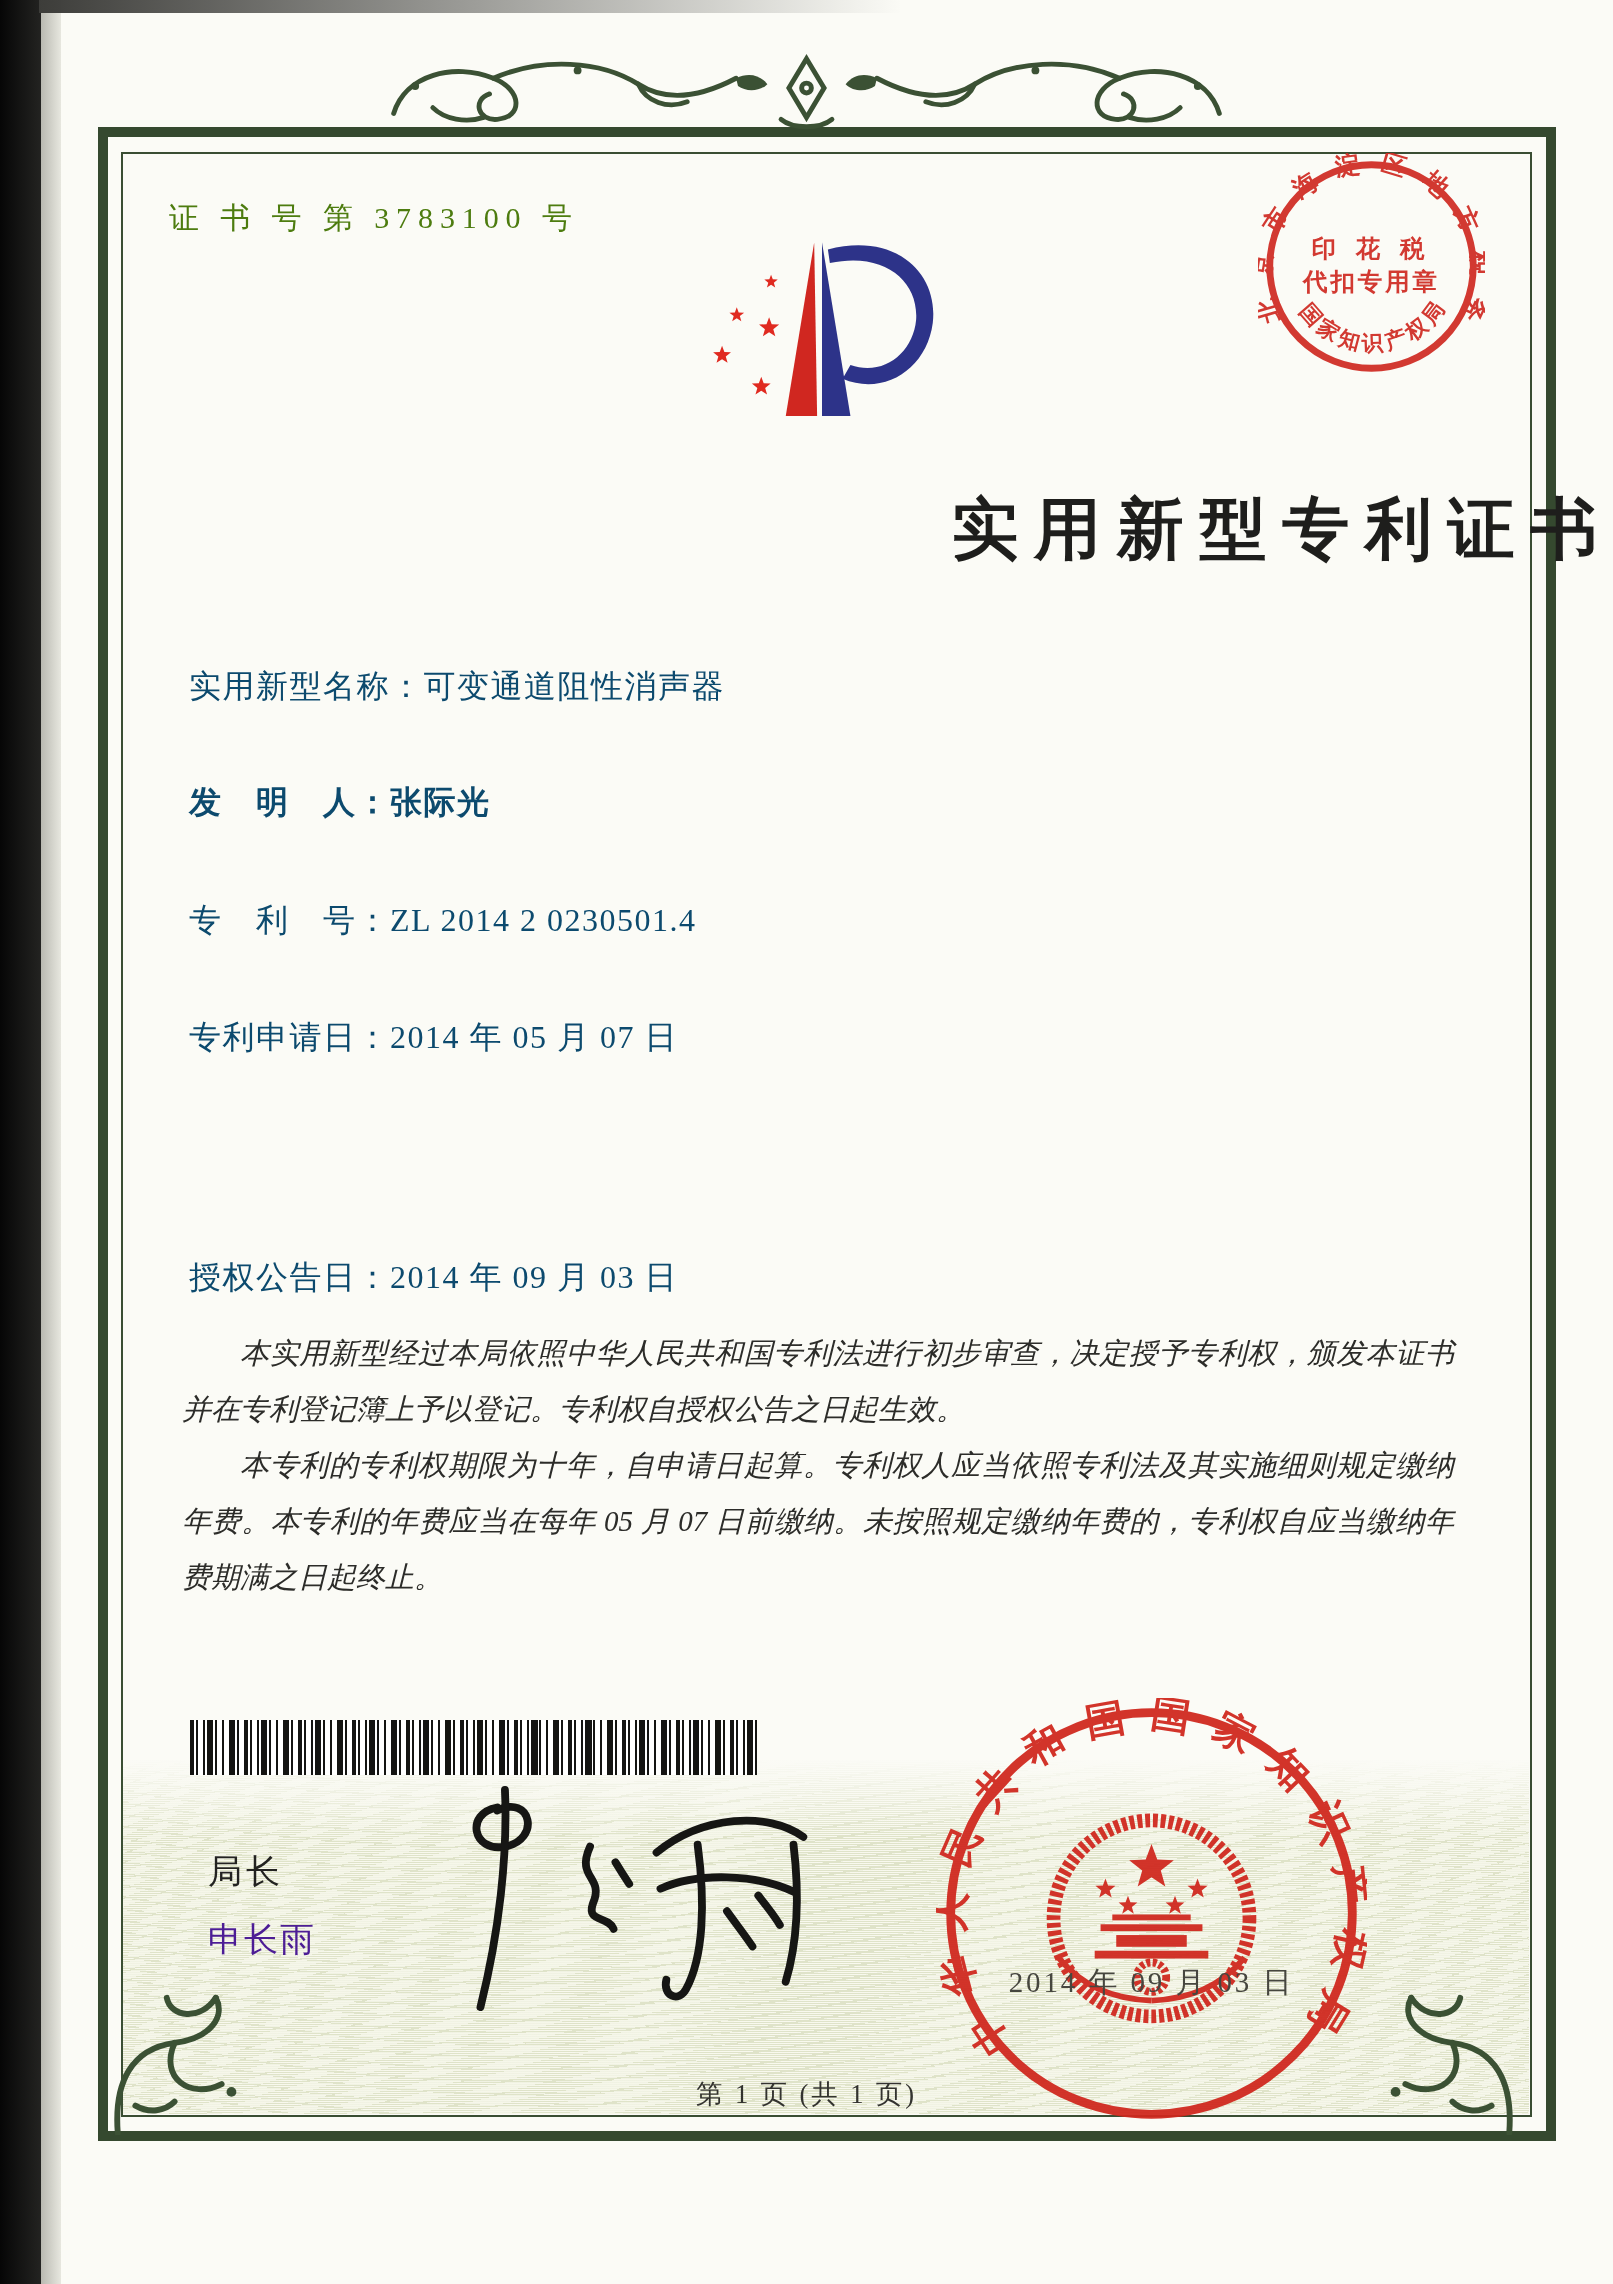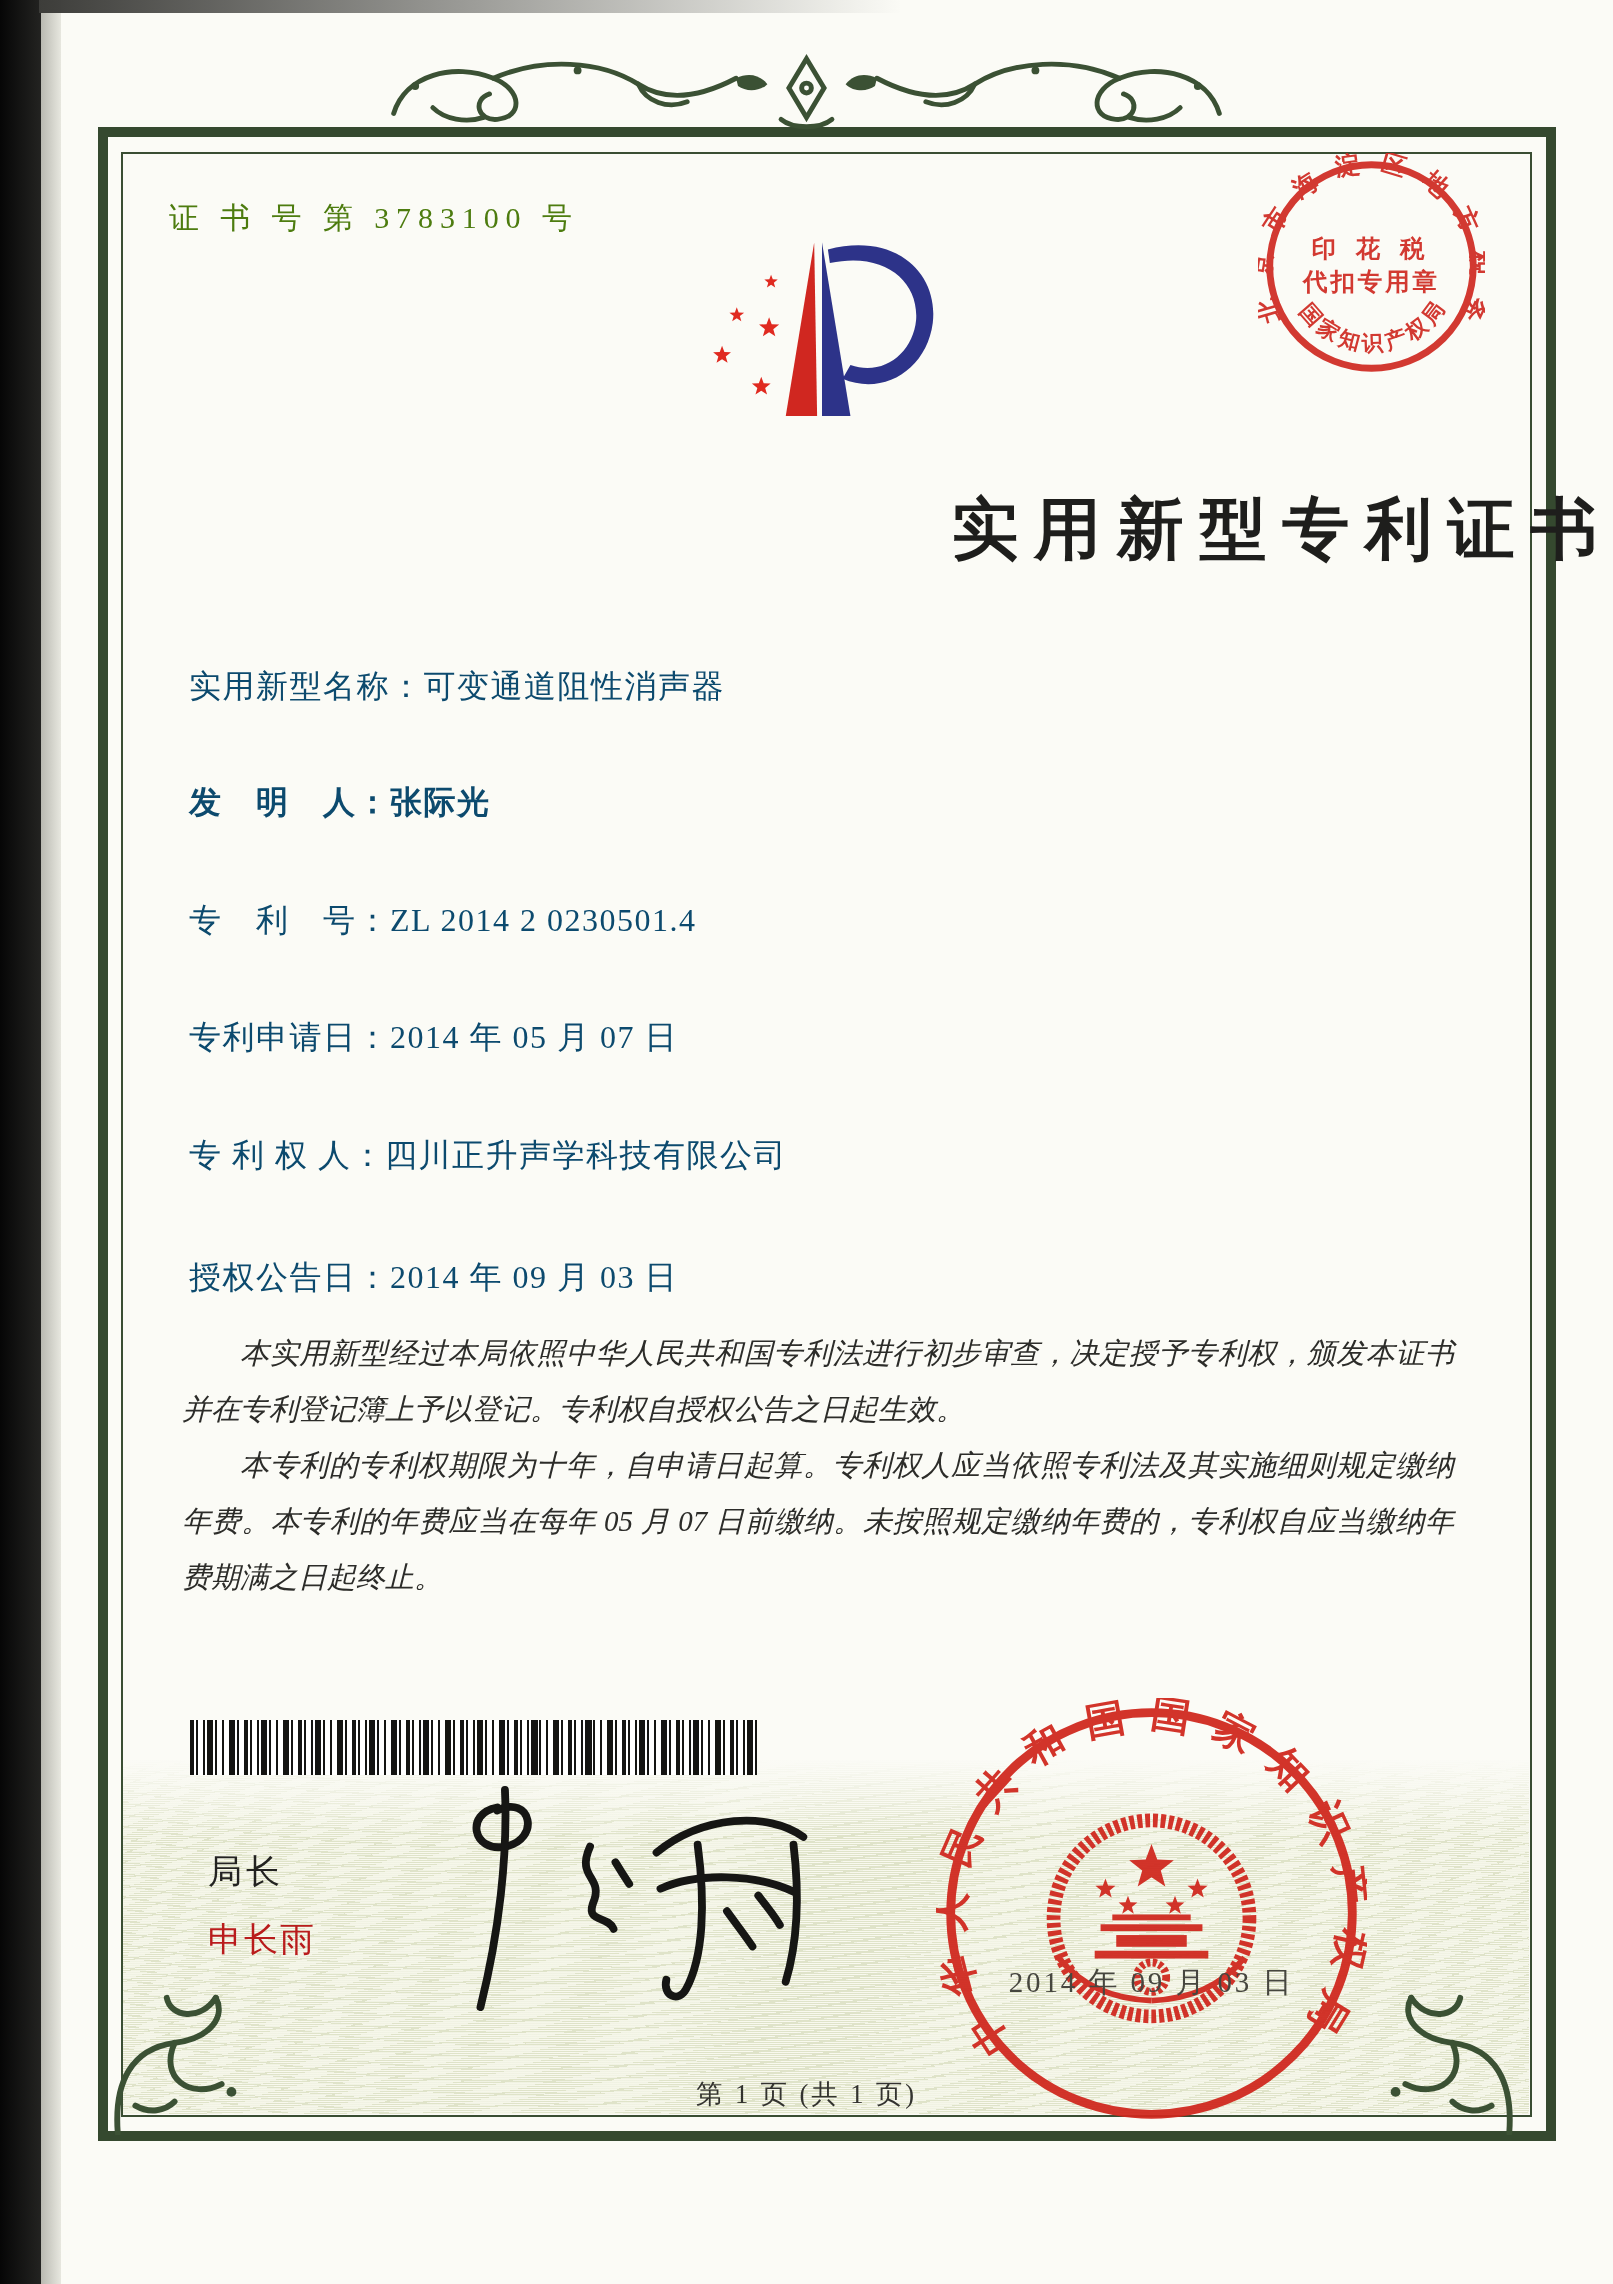--- a/index.html
+++ b/index.html
@@ -39,21 +39,21 @@
   .body-text { left:182px; top:1325px; width:1272px; font-size:29px;
     line-height:56px; text-align:justify; color:#2c2c29;font-style:italic; }
   .body-text p { text-indent:2em; margin:0; }
   .barcode { left:190px; top:1720px; width:567px; height:55px;
     background:repeating-linear-gradient(90deg,
       #141412 0 3.9px, #fff 3.9px 5.9px, #141412 5.9px 7.8px, #fff 7.8px 12.7px,
       #141412 12.7px 14.7px, #fff 14.7px 16.7px, #141412 16.7px 23.5px, #fff 23.5px 25.5px,
       #141412 25.5px 27.4px, #fff 27.4px 32px, #141412 32px 34px, #fff 34px 39px,
       #141412 39px 45px, #fff 45px 47px, #141412 47px 49px, #fff 49px 54px); }
   .signer-title { left:208px; top:1849px; font-size:34px; letter-spacing:3.9px; color:#232321; }
-  .signer-name  { left:208px; top:1917px; font-size:34px; letter-spacing:2px; color:#b91c1c; }
+  .signer-name  { left:208px; top:1917px; font-size:34px; letter-spacing:2px; color:#4c1d95; }
   .seal-date { left:941px; top:1963px; width:421px; text-align:center;
     font-size:29px; letter-spacing:2.9px; color:#46463f; z-index:6; }
   .page-footer { left:0; top:2076px; width:1613px; text-align:center;
     font-size:26.5px; letter-spacing:2.9px; color:#33332f; }
   svg { display:block; }
   .logo-svg { left:627px; top:220px; }
   .stamp-svg { left:1258px; top:153px; opacity:.93; }
   .seal-svg { left:936px; top:1698px; opacity:.94; z-index:5; }
   .sig-svg { left:404px; top:1786px; z-index:6; }
   .orn-svg { left:375px; top:45px; }
@@ -137,21 +137,20 @@
     <text x="116" y="106" text-anchor="middle" font-size="25" fill="#cf2b23" font-weight="bold" letter-spacing="7" font-family="'Liberation Serif',serif">印 花 税</text>
     <text x="116" y="140" text-anchor="middle" font-size="25" fill="#cf2b23" font-weight="bold" letter-spacing="3" font-family="'Liberation Serif',serif">代扣专用章</text>
   </svg>
 
   <div class="abs title">实用新型专利证书</div>
 
   <div class="abs field f1"><span>实用新型名称：</span><span>可变通道阻性消声器</span></div>
   <div class="abs field f2"><span>发　明　人：</span><span>张际光</span></div>
   <div class="abs field f3"><span>专　利　号：</span><span>ZL 2014 2 0230501.4</span></div>
   <div class="abs field f4"><span>专利申请日：</span><span>2014 年 05 月 07 日</span></div>
-  <div class="abs field f5"><span>专 利 权 人：</span><span>四川正升声学科技有限公司</span></div>
   <div class="abs field f6"><span>授权公告日：</span><span>2014 年 09 月 03 日</span></div>
 
   <div class="abs body-text">
     <p>本实用新型经过本局依照中华人民共和国专利法进行初步审查，决定授予专利权，颁发本证书并在专利登记簿上予以登记。专利权自授权公告之日起生效。</p>
     <p>本专利的专利权期限为十年，自申请日起算。专利权人应当依照专利法及其实施细则规定缴纳年费。本专利的年费应当在每年 05 月 07 日前缴纳。未按照规定缴纳年费的，专利权自应当缴纳年费期满之日起终止。</p>
   </div>
 
   <div class="abs barcode"></div>
 
   <div class="abs signer-title">局长</div>

